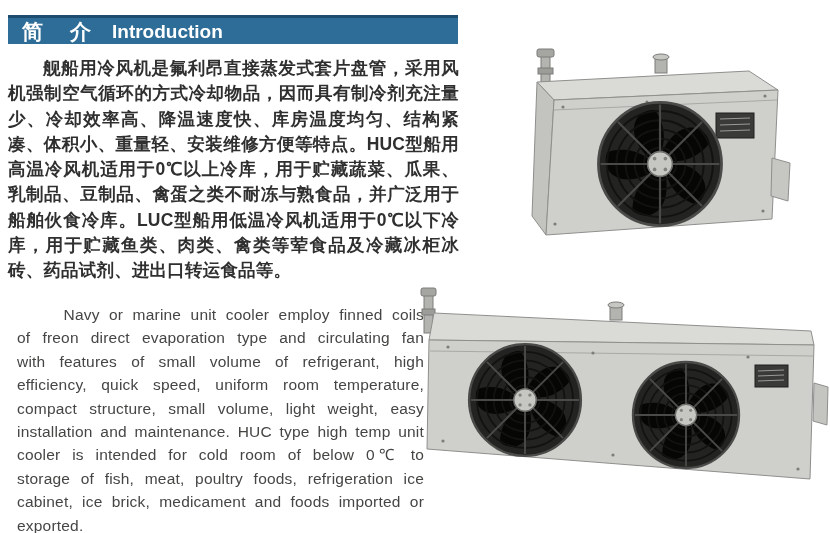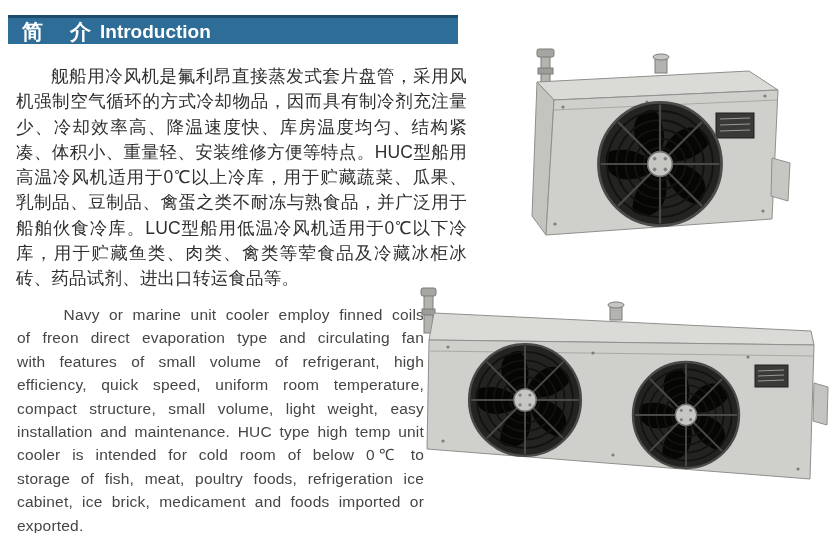--- a/index.html
+++ b/index.html
@@ -3,34 +3,34 @@
 <meta charset="utf-8">
 <style>
   html,body{margin:0;padding:0;background:#ffffff;}
   .page{
     position:relative;width:830px;height:533px;background:#ffffff;overflow:hidden;
     font-family:"Liberation Sans",sans-serif;
   }
   .header-bar{
     position:absolute;left:8px;top:15px;width:450px;height:29px;
     background:#2d6d97;border-top:3px solid #1c4d6e;box-sizing:border-box;
-    display:flex;align-items:center;padding-left:14px;gap:6px;
+    display:flex;align-items:center;padding-left:14px;gap:18px;
   }
   .header-zh{
     color:#ffffff;font-size:21px;font-weight:bold;letter-spacing:3px;white-space:nowrap;
     line-height:1;
   }
   .header-en{
     color:#ffffff;font-size:19px;font-weight:bold;white-space:nowrap;line-height:1;text-align:right;
   }
   .zh-text{
     position:absolute;left:8px;top:56px;width:451px;
     font-size:17.5px;line-height:25.3px;color:#2f2f2f;
-    text-align:justify;text-indent:2em;font-weight:400;
-    letter-spacing:0.2px;margin:8px;
+    text-align:justify;text-indent:2em;font-weight:700;
+    letter-spacing:0.2px;margin:0;
   }
   .en-text{
     position:absolute;left:8px;top:294px;width:407px;
     font-size:15.5px;line-height:23.4px;color:#454543;
     text-align:justify;text-indent:3em;word-spacing:3px;letter-spacing:0.2px;margin:9px;
   }
   .photo-top{position:absolute;left:497px;top:46px;width:300px;height:210px;}
   .photo-bottom{position:absolute;left:418px;top:283px;width:412px;height:220px;}
   svg{display:block;}
 </style>

